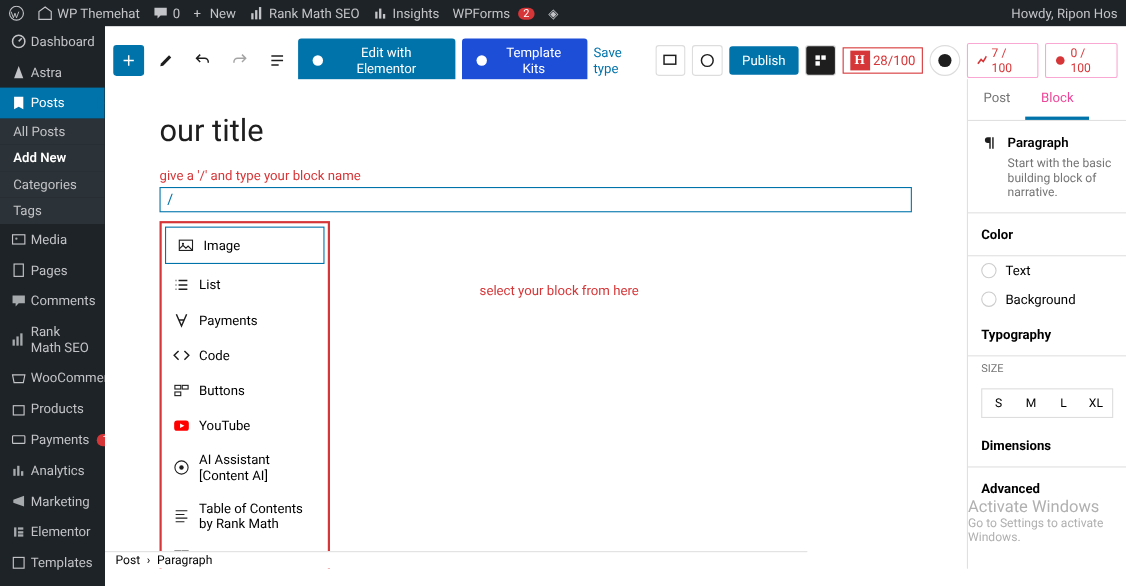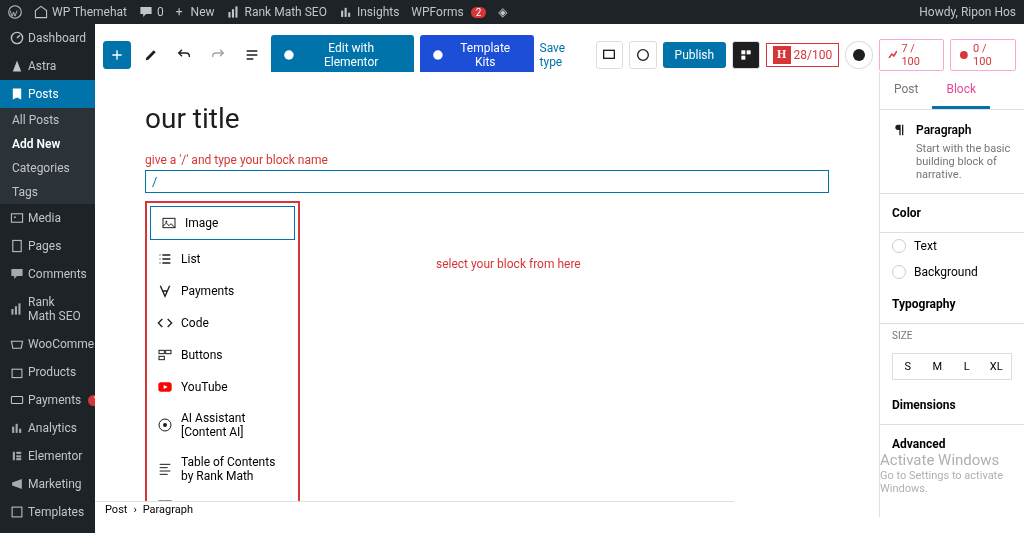--- a/index.html
+++ b/index.html
@@ -185,32 +185,32 @@
   <div class="sb-item">
       <svg class="sb-ic" viewBox="0 0 20 20">
         <rect x="3" y="8" width="3" height="9"></rect>
         <rect x="8" y="4" width="3" height="13"></rect>
         <rect x="13" y="11" width="3" height="6"></rect>
       </svg>
       <span>Analytics</span>
     </div>
   <div class="sb-item">
       <svg class="sb-ic" viewBox="0 0 20 20">
+        <path d="M3 8l14-5v14L3 12z"></path>
+      </svg>
+      <span>Marketing</span>
+    </div>
+  <div class="sb-item">
+      <svg class="sb-ic" viewBox="0 0 20 20">
         <rect x="4" y="4" width="3" height="12"></rect>
         <rect x="9" y="4" width="7" height="3"></rect>
         <rect x="9" y="9" width="7" height="3"></rect>
         <rect x="9" y="13" width="7" height="3"></rect>
       </svg>
       <span>Elementor</span>
-    </div>
-  <div class="sb-item">
-      <svg class="sb-ic" viewBox="0 0 20 20">
-        <path d="M3 8l14-5v14L3 12z"></path>
-      </svg>
-      <span>Marketing</span>
     </div>
   <div class="sb-item">
       <svg class="sb-ic" viewBox="0 0 20 20">
         <rect x="3" y="3" width="14" height="14" fill="none" stroke="currentColor" stroke-width="1.5"></rect>
       </svg>
       <span>Templates</span>
     </div>
   <div class="sb-item"></div>
 
 </div>

